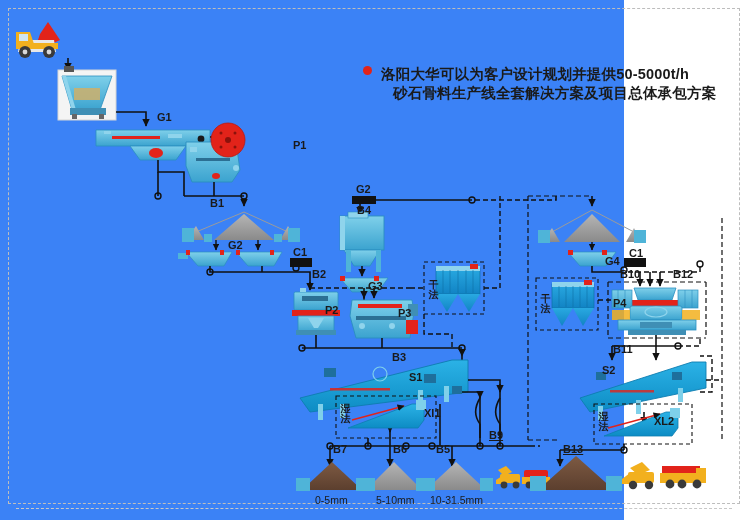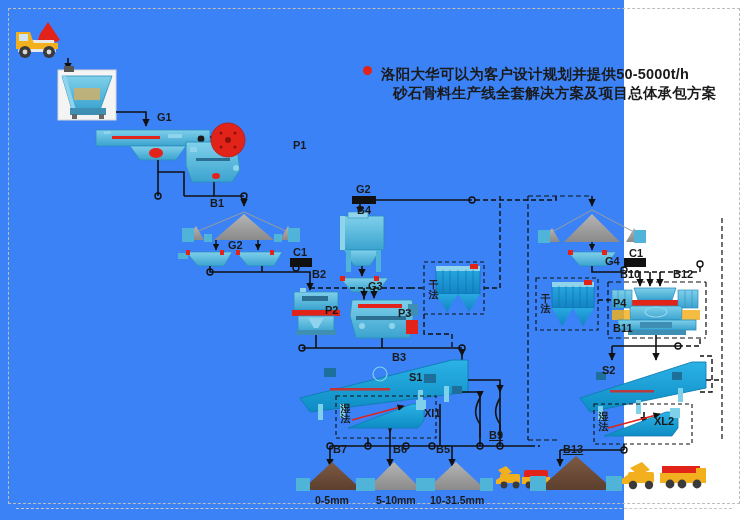--- a/index.html
+++ b/index.html
@@ -10,21 +10,21 @@
           border:1px dashed #bdbdbd;box-sizing:border-box;pointer-events:none;}
   #svgroot{position:absolute;left:0;top:0;width:750px;height:520px;}
   .lbl{position:absolute;font-size:11px;font-weight:bold;color:#1a1a1a;
        white-space:nowrap;line-height:1;letter-spacing:0;}
   .lbl-cn{position:absolute;font-size:10px;font-weight:bold;color:#1a1a1a;
           line-height:1.0;width:11px;text-align:center;}
   .headline{position:absolute;font-size:14.5px;font-weight:bold;color:#1a1a1a;
             line-height:1.85;white-space:nowrap;letter-spacing:0.2px;}
   .bullet{position:absolute;width:9px;height:9px;border-radius:50%;
           background:#e2231a;}
-  .prodlbl{position:absolute;font-size:10.5px;font-weight:bold;color:#1a1a1a;
+  .prodlbl{position:absolute;font-size:10.5px;font-weight:normal;color:#1a1a1a;
            white-space:nowrap;padding-left:8px;}
   .baseline{position:absolute;left:16px;top:508px;width:716px;height:0;
             border-top:1px dashed #c8c8c8;}
 </style>
 </head>
 <body>
 
 <div id="stage">
 
   <div id="border"></div>
@@ -437,21 +437,21 @@
   <div class="lbl" style="left:424px;top:408px;">XI1</div>
   <div class="lbl" style="left:436px;top:444px;">B5</div>
   <div class="lbl" style="left:393px;top:444px;">B6</div>
   <div class="lbl" style="left:333px;top:444px;">B7</div>
   <div class="lbl" style="left:489px;top:430px;text-decoration:underline;">B9</div>
   <div class="lbl" style="left:566px;top:256px;margin-left:39px;">G4</div>
   <div class="lbl" style="left:629px;top:248px;">C1</div>
   <div class="lbl" style="left:620px;top:269px;">B10</div>
   <div class="lbl" style="left:673px;top:269px;">B12</div>
   <div class="lbl" style="left:613px;top:298px;">P4</div>
-  <div class="lbl" style="left:613px;top:323px;">B11</div>
+  <div class="lbl" style="left:613px;top:344px;">B11</div>
   <div class="lbl" style="left:602px;top:365px;">S2</div>
   <div class="lbl" style="left:654px;top:416px;">XL2</div>
   <div class="lbl" style="left:563px;top:444px;text-decoration:underline;">B13</div>
 
   <div class="lbl-cn" style="left:428px;top:280px;">干法</div>
   <div class="lbl-cn" style="left:540px;top:294px;">干法</div>
   <div class="lbl-cn" style="left:340px;top:404px;">湿法</div>
   <div class="lbl-cn" style="left:598px;top:412px;">湿法</div>
 
   <div class="prodlbl" style="left:307px;top:494px;">0-5mm</div>

